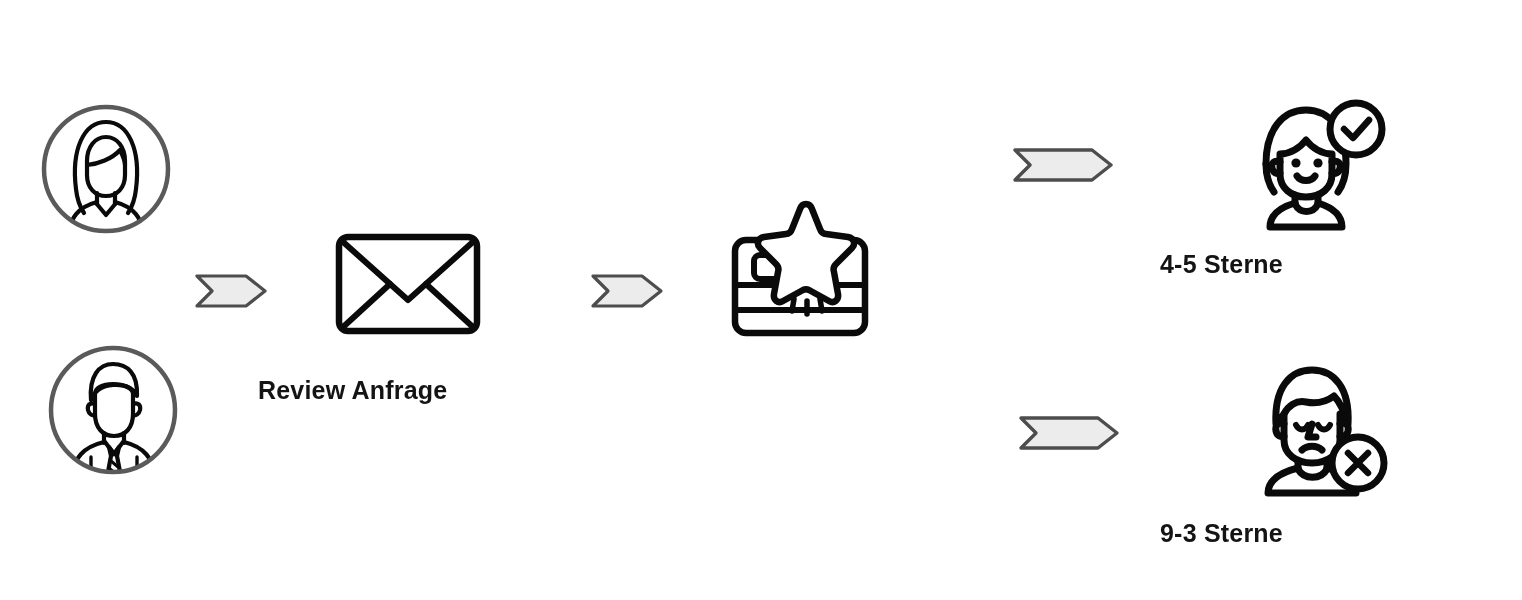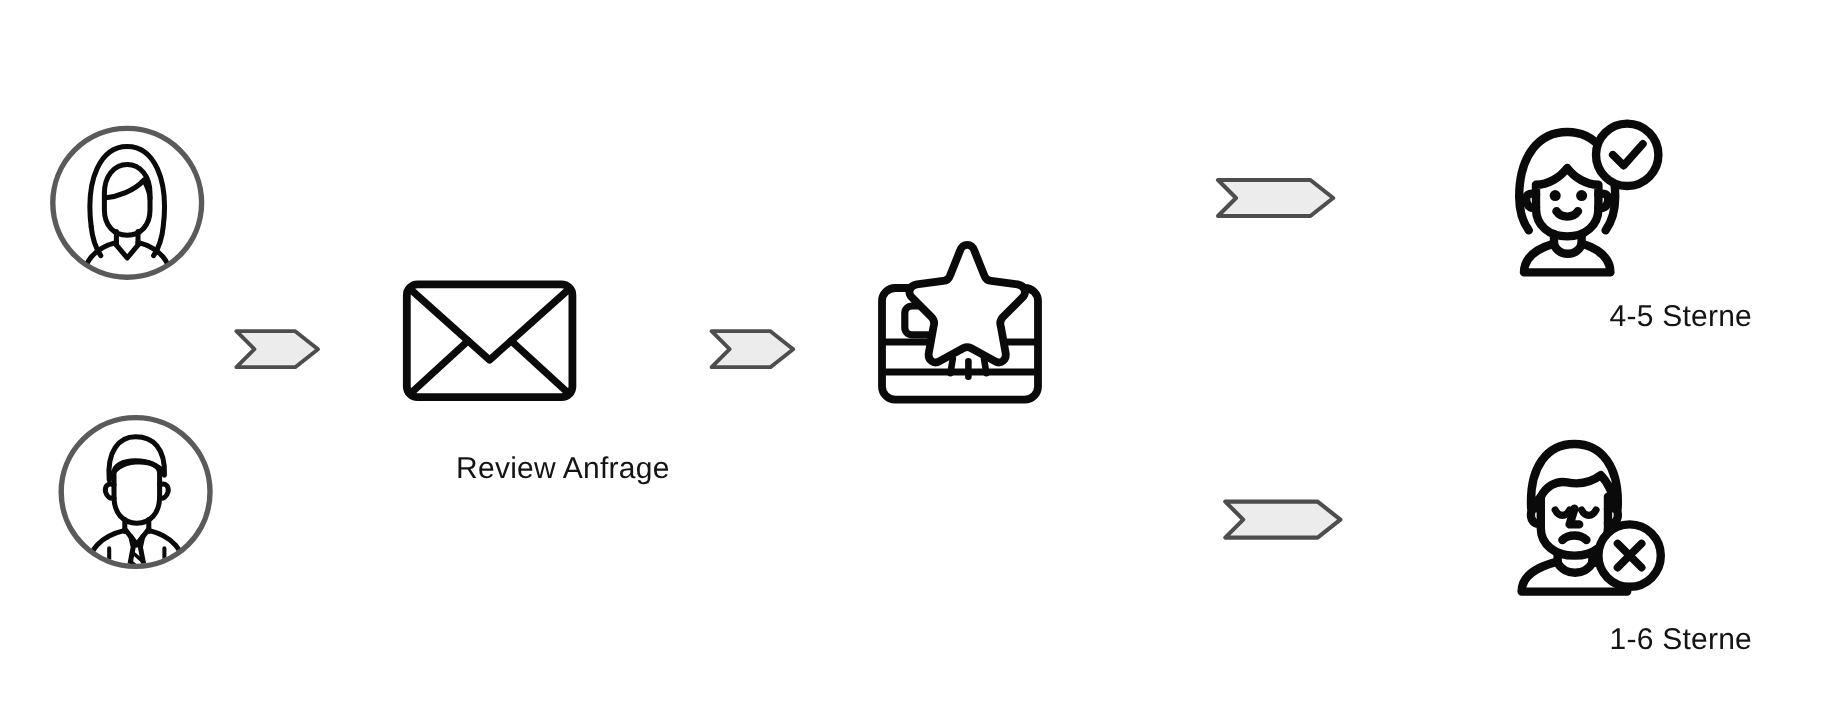--- a/index.html
+++ b/index.html
@@ -17,24 +17,24 @@
   }
   .canvas {
     position: absolute;
     inset: 0;
   }
   .node {
     position: absolute;
   }
   .label {
     position: absolute;
-    text-align: right;
+    text-align: left;
     font-family: "Liberation Sans", sans-serif;
     font-size: 25px;
-    font-weight: 400;
+    font-weight: 700;
     color: #141414;
     letter-spacing: 0.2px;
     white-space: nowrap;
   }
   .arrow {
     position: absolute;
   }
 
   
   #avatar-customer-female { left: 40px;  top: 103px; width: 132px; height: 132px; }
@@ -242,15 +242,15 @@
         <path d="M50 107 C56 118 73 118 79 107"></path>
       </g>
 
       <path d="M48 63 C51 69 57 69 60 63" fill="none" stroke="#0a0a0a" stroke-width="6" stroke-linecap="round"></path>
       <path d="M70 63 C73 69 79 69 82 63" fill="none" stroke="#0a0a0a" stroke-width="6" stroke-linecap="round"></path>
 
       <circle cx="110" cy="101" r="26" fill="#ffffff" stroke="#0a0a0a" stroke-width="7"></circle>
       <path d="M100 91 L120 111 M120 91 L100 111" fill="none" stroke="#0a0a0a" stroke-width="6.5" stroke-linecap="round"></path>
     </svg>
   </div>
-  <div class="label" id="label-rating-negative">1-6 Sterne</div>
+  <div class="label" id="label-rating-negative">9-3 Sterne</div>
 
 </div>
 
 </body></html>

